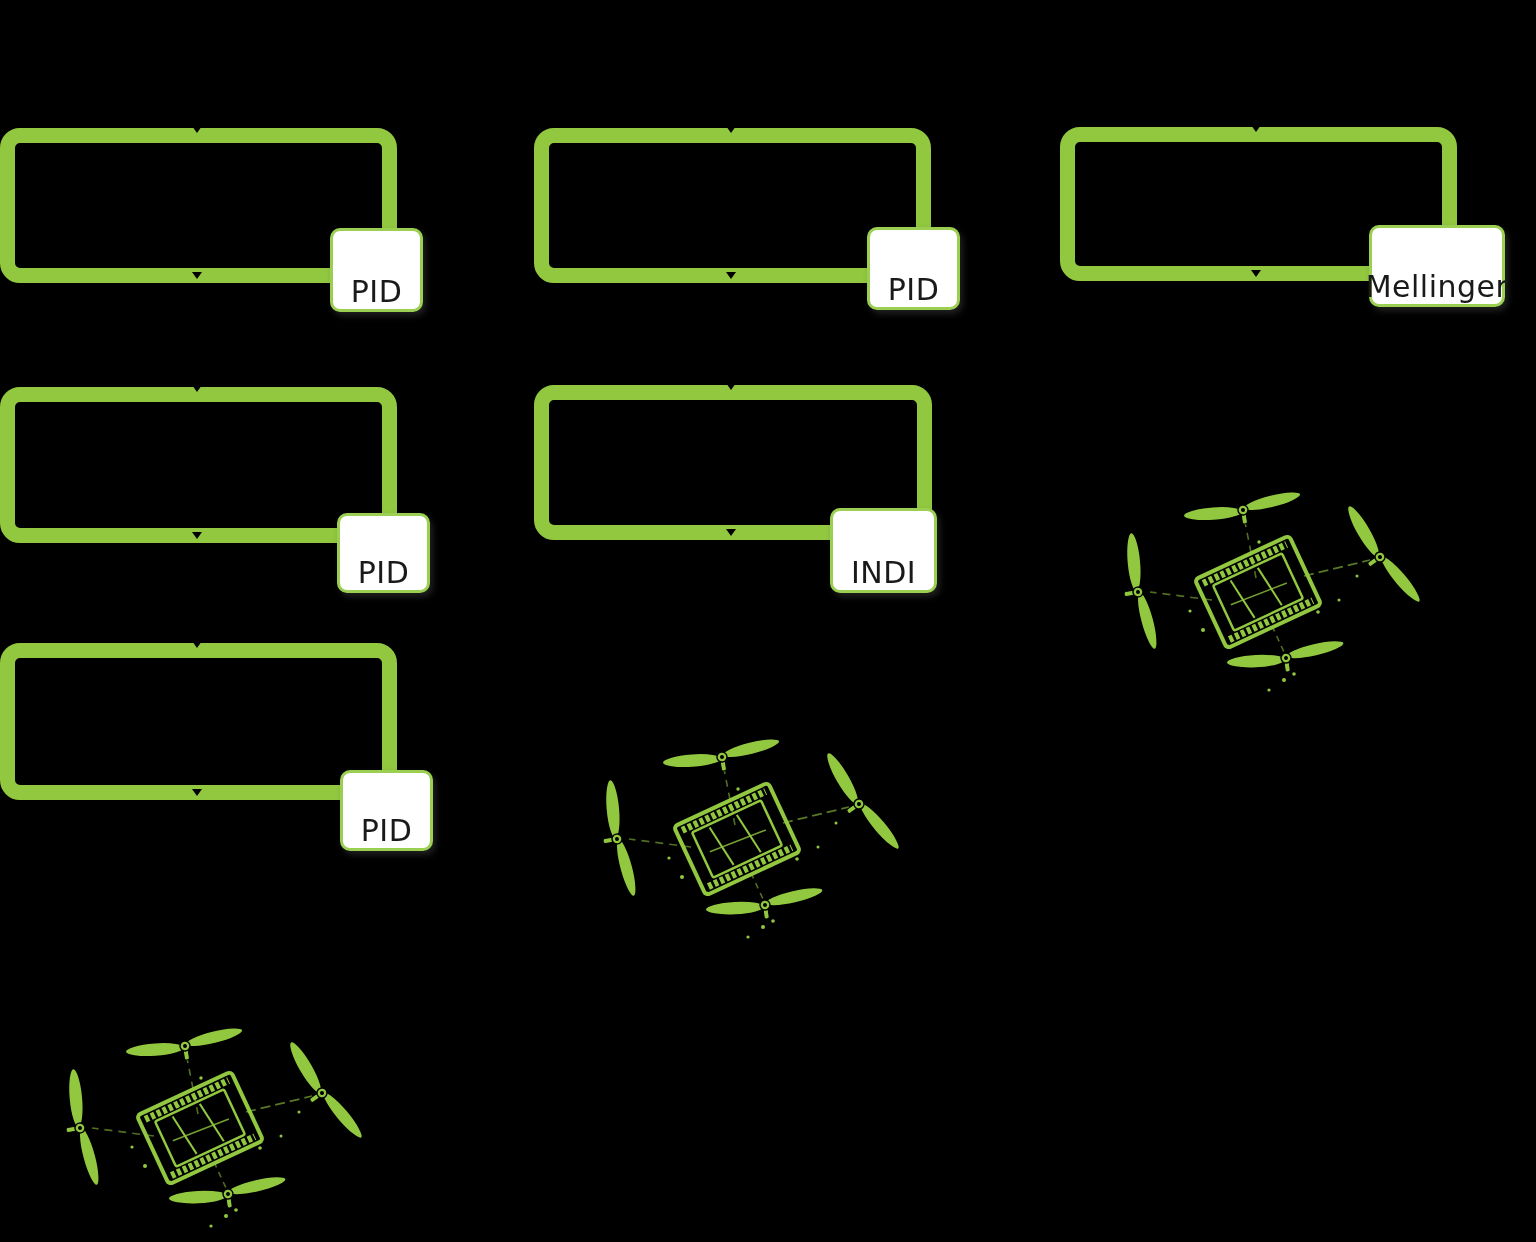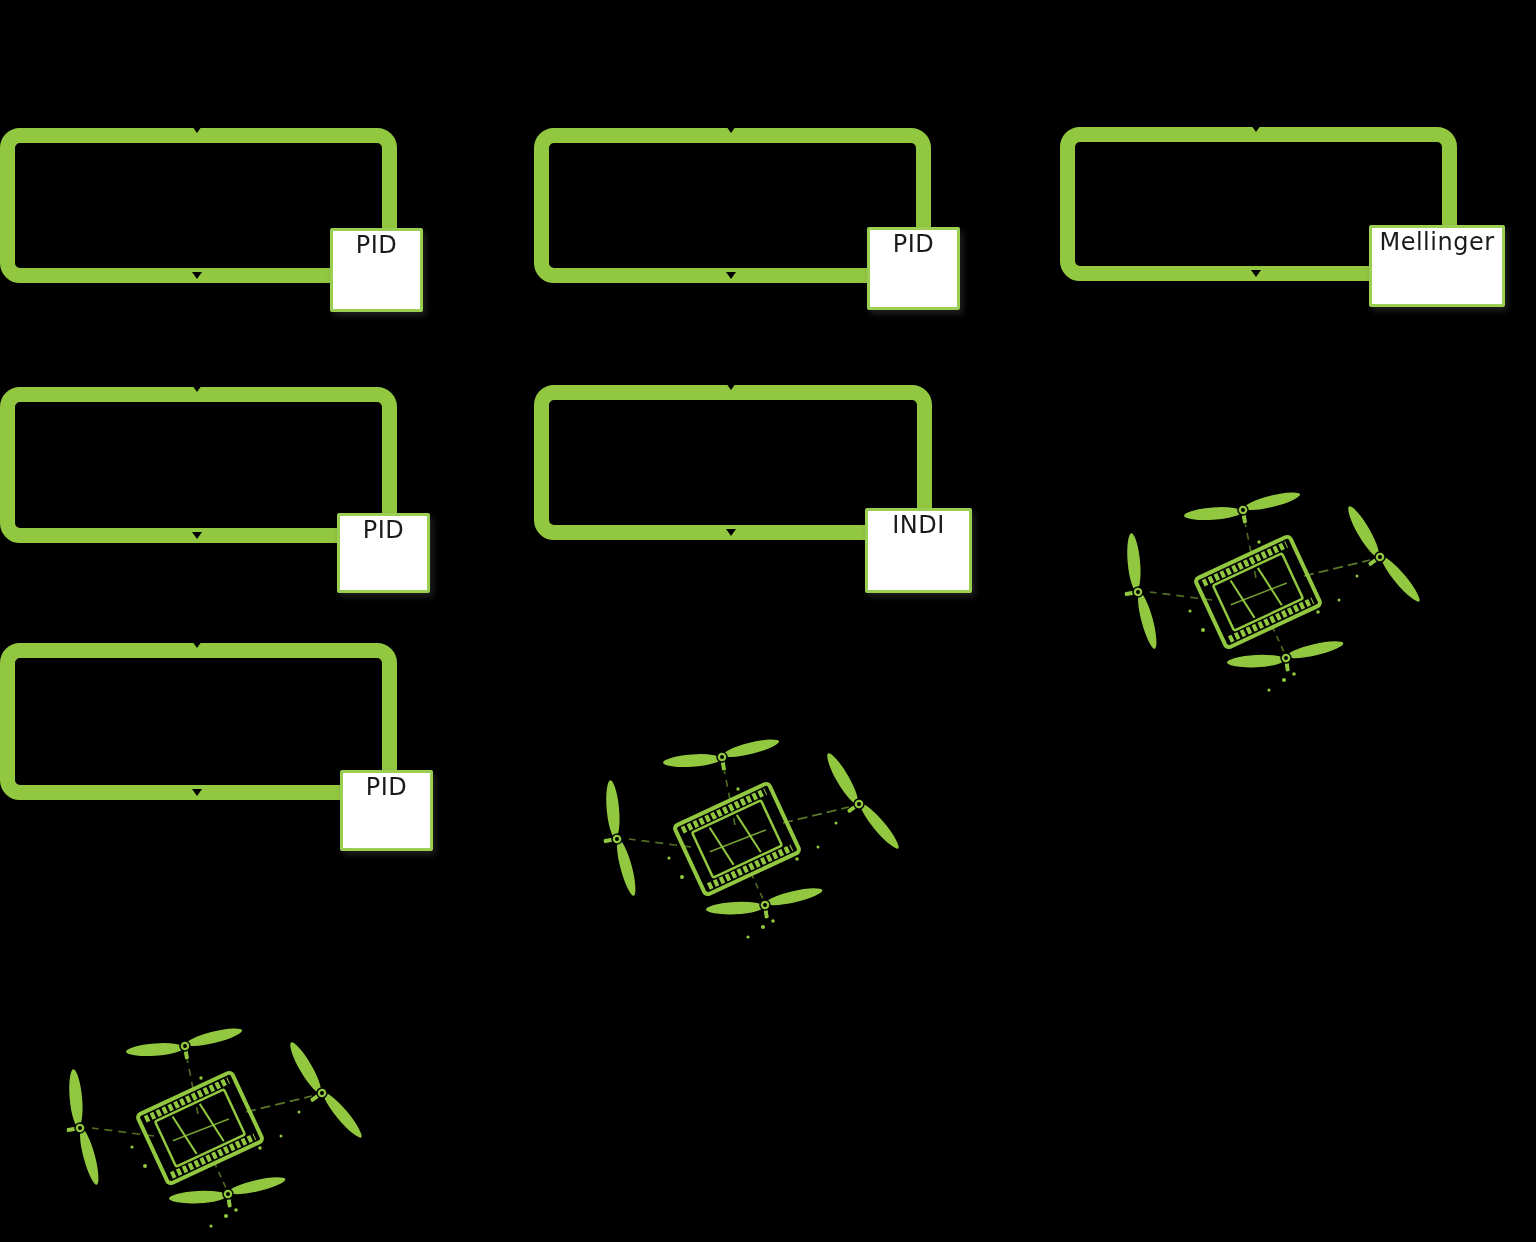--- a/index.html
+++ b/index.html
@@ -7,23 +7,23 @@
     --label-border:#9bcf52;
     --label-bg:#ffffff;
     --label-text:#1a1a1a;
     --bg:#000000;
   }
   *{margin:0;padding:0;box-sizing:border-box;}
   html,body{width:1536px;height:1242px;background:var(--bg);overflow:hidden;}
   .stage{position:relative;width:1536px;height:1242px;background:var(--bg);
          font-family:"DejaVu Sans","Liberation Sans",sans-serif;}
   .loop{position:absolute;border:15px solid var(--green);border-radius:20px;background:transparent;}
-  .ctrl-label{position:absolute;display:flex;align-items:flex-start;justify-content:center;
-    background:var(--label-bg);border:3px solid var(--label-border);border-radius:2px;
-    font-size:24px;color:var(--label-text);letter-spacing:0.5px;
+  .ctrl-label{position:absolute;display:flex;align-items:flex-end;justify-content:center;
+    background:var(--label-bg);border:3px solid var(--label-border);border-radius:10px;
+    font-size:30px;color:var(--label-text);letter-spacing:0.5px;
     box-shadow:3px 4px 6px rgba(70,70,70,0.45);z-index:3;}
   .notch{position:absolute;width:0;height:0;z-index:2;
     border-left:5px solid transparent;border-right:5px solid transparent;
     border-top:7px solid #000;}
   .drone-layer{position:absolute;left:0;top:0;z-index:1;}
 </style>
 </head>
 <body>
 
 <div class="stage">
@@ -53,21 +53,21 @@
   </div>
   <div class="ctrl-label" style="left:867px;top:227px;width:93px;height:83px">
     <span>PID</span>
   </div>
   <div class="ctrl-label" style="left:1369px;top:225px;width:136px;height:82px">
     <span>Mellinger</span>
   </div>
   <div class="ctrl-label" style="left:337px;top:513px;width:93px;height:80px">
     <span>PID</span>
   </div>
-  <div class="ctrl-label" style="left:865px;top:508px;width:107px;height:85px">
+  <div class="ctrl-label" style="left:830px;top:508px;width:107px;height:85px">
     <span>INDI</span>
   </div>
   <div class="ctrl-label" style="left:340px;top:770px;width:93px;height:81px">
     <span>PID</span>
   </div>
 
   <svg class="drone-layer" width="1536" height="1242" viewBox="0 0 1536 1242">
     <defs>
       <g id="prop">
         <ellipse cx="-30" cy="1.5" rx="30" ry="7" fill="#92c83f" stroke="#000" stroke-width="1.6" transform="rotate(5)"></ellipse>

